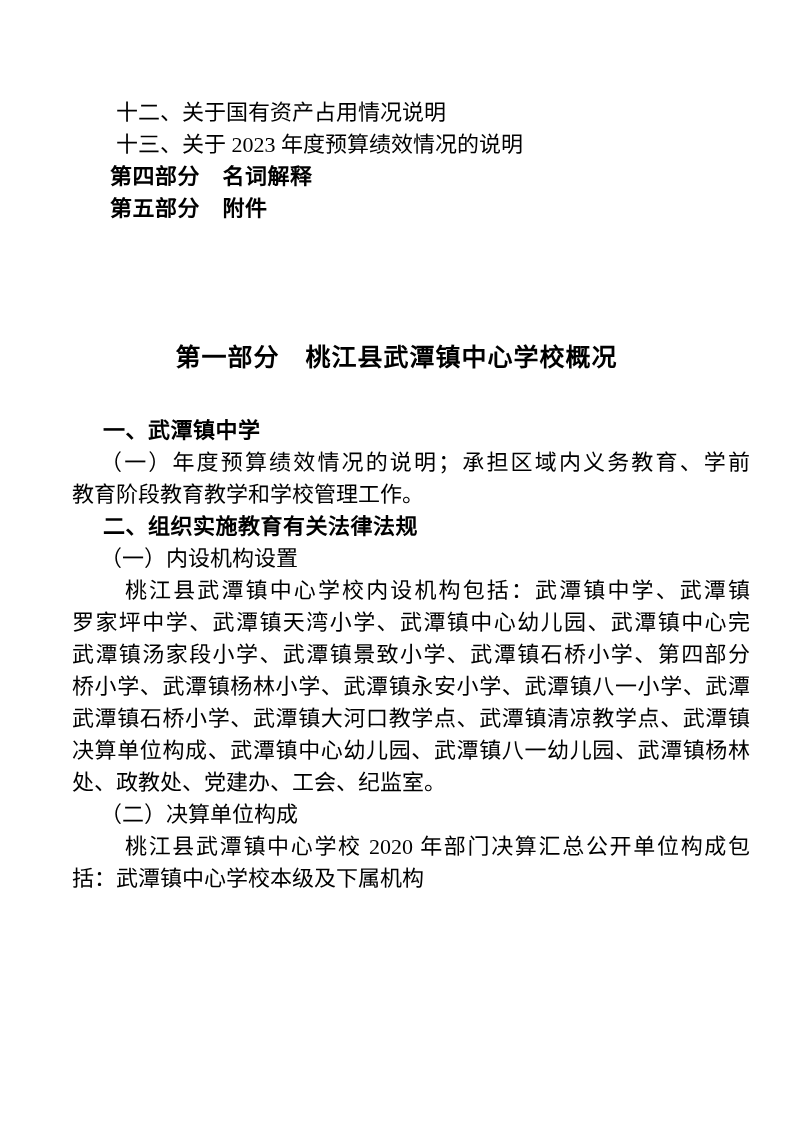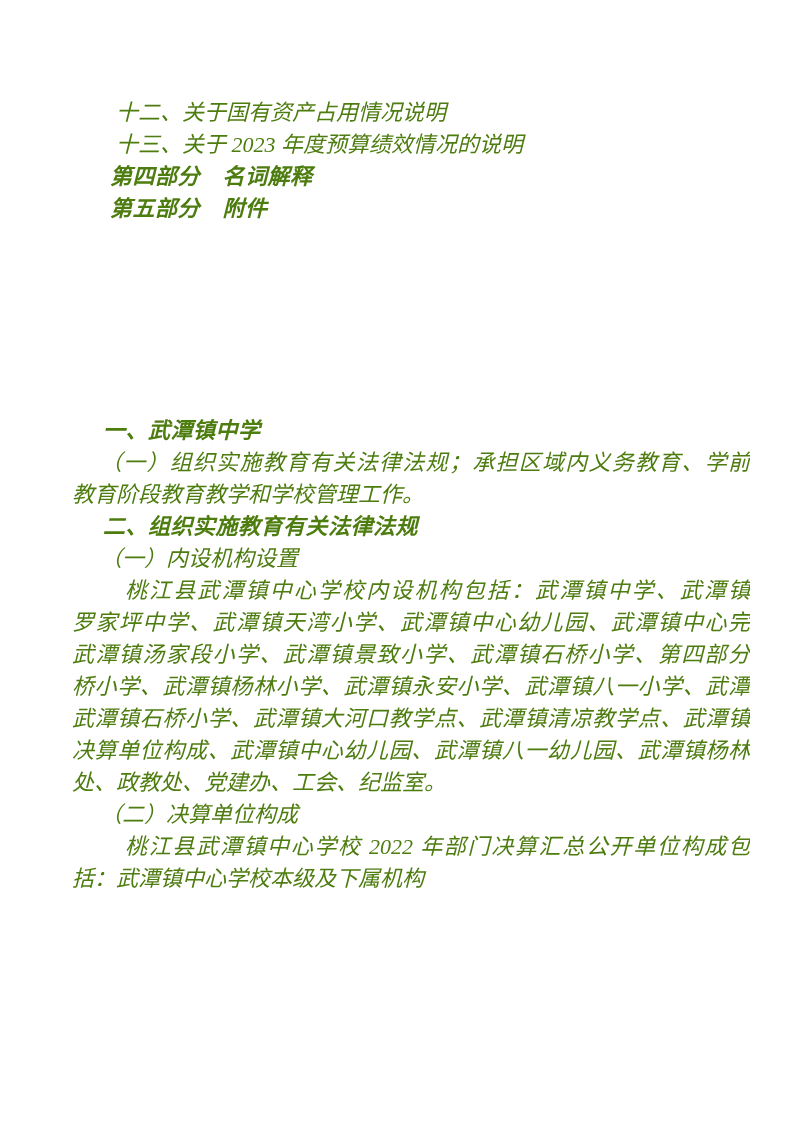--- a/index.html
+++ b/index.html
@@ -7,22 +7,21 @@
     padding: 0;
     background: #ffffff;
   }
   .page {
     position: relative;
     width: 793px;
     height: 1122px;
     background: #ffffff;
     overflow: hidden;
     font-family: "Liberation Serif", "DejaVu Serif", serif;
-    color: #4d7c0f;
-    font-style: italic;
+    color: #000000;
   }
   .line {
     height: 32px;
     line-height: 32px;
     font-size: 22px;
     white-space: nowrap;
   }
   .toc-block {
     position: absolute;
     left: 72px;
@@ -72,32 +71,33 @@
 
 <div class="page">
 
   <div class="toc-block">
     <div class="line i44">十二、关于国有资产占用情况说明</div>
     <div class="line i44">十三、关于 2023 年度预算绩效情况的说明</div>
     <div class="line i38 bold">第四部分　名词解释</div>
     <div class="line i38 bold">第五部分　附件</div>
   </div>
 
+  <div class="doc-title">第一部分　桃江县武潭镇中心学校概况</div>
 
   <div class="body-block">
     <div class="line i31 bold">一、武潭镇中学</div>
-    <div class="line i28 jst">（一）组织实施教育有关法律法规；承担区域内义务教育、学前</div>
+    <div class="line i28 jst">（一）年度预算绩效情况的说明；承担区域内义务教育、学前</div>
     <div class="line">教育阶段教育教学和学校管理工作。</div>
     <div class="line i31 bold">二、组织实施教育有关法律法规</div>
     <div class="line i28">（一）内设机构设置</div>
     <div class="line i53 jst">桃江县武潭镇中心学校内设机构包括：武潭镇中学、武潭镇</div>
     <div class="line jst">罗家坪中学、武潭镇天湾小学、武潭镇中心幼儿园、武潭镇中心完小、</div>
     <div class="line jst">武潭镇汤家段小学、武潭镇景致小学、武潭镇石桥小学、第四部分</div>
     <div class="line jst">桥小学、武潭镇杨林小学、武潭镇永安小学、武潭镇八一小学、武潭</div>
     <div class="line jst">武潭镇石桥小学、武潭镇大河口教学点、武潭镇清凉教学点、武潭镇良</div>
     <div class="line jst">决算单位构成、武潭镇中心幼儿园、武潭镇八一幼儿园、武潭镇杨林幼</div>
     <div class="line">处、政教处、党建办、工会、纪监室。</div>
     <div class="line i28">（二）决算单位构成</div>
-    <div class="line i53 jst">桃江县武潭镇中心学校 2022 年部门决算汇总公开单位构成包</div>
+    <div class="line i53 jst">桃江县武潭镇中心学校 2020 年部门决算汇总公开单位构成包</div>
     <div class="line">括：武潭镇中心学校本级及下属机构</div>
   </div>
 
 </div>
 
 </body></html>

